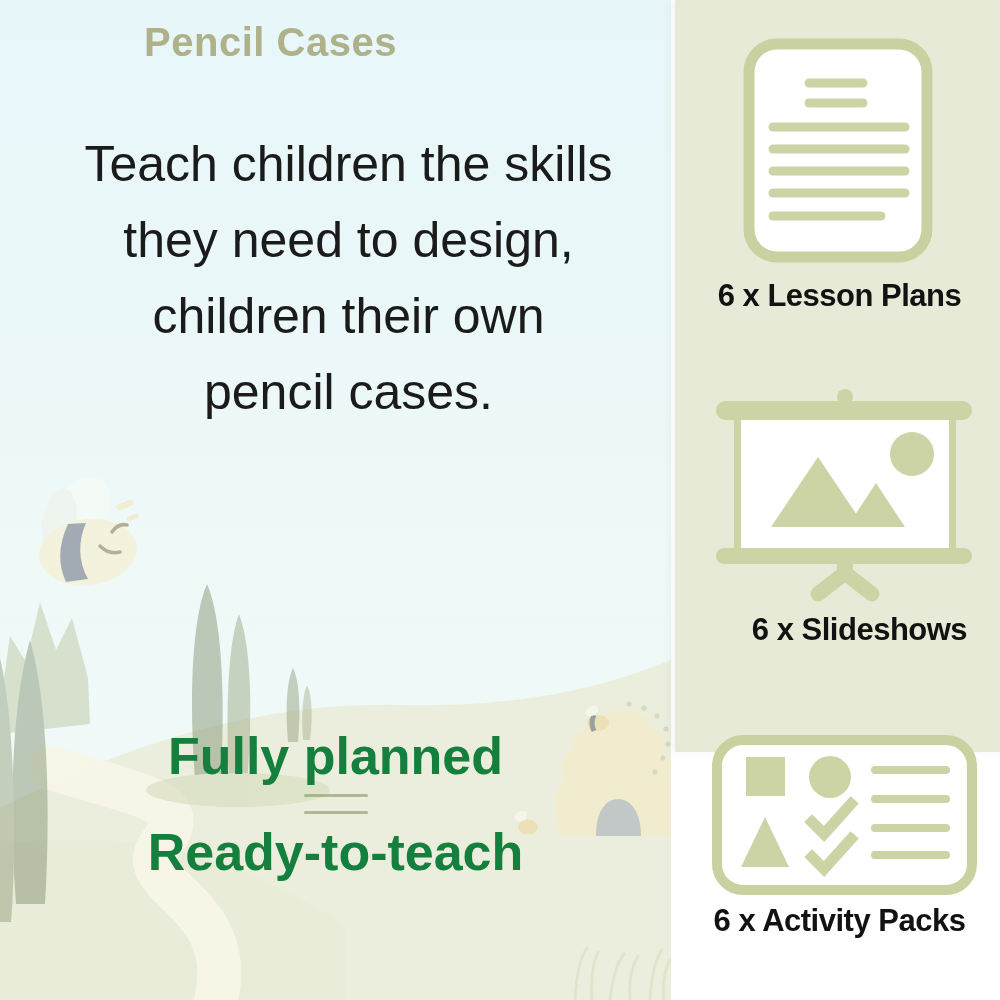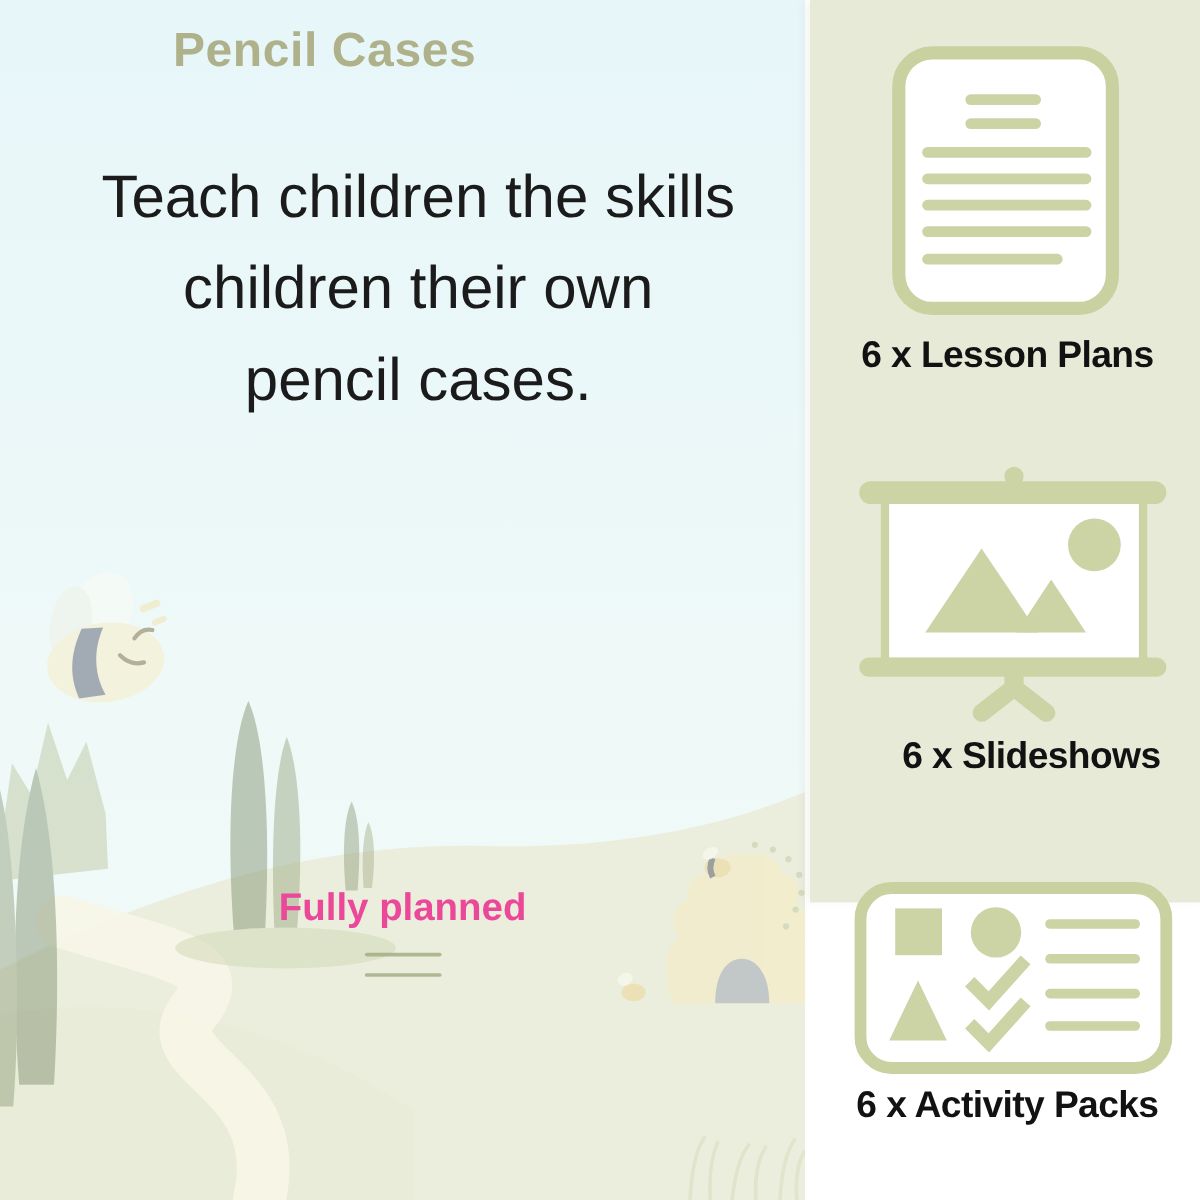--- a/index.html
+++ b/index.html
@@ -17,21 +17,21 @@
     font-size:40px;font-weight:bold;color:#aeb189;letter-spacing:0.5px;
   }
   .hero-desc{
     position:absolute;left:0;top:126px;width:671px;text-align:center;
     font-size:50px;line-height:76px;color:#1b1b1b;font-weight:400;margin-left:13px;
   }
   .features{
     position:absolute;left:0;top:732px;width:671px;text-align:center;
   }
   .feature{
-    font-size:32px;line-height:48px;font-weight:bold;color:#ec4899;
+    font-size:52px;line-height:48px;font-weight:bold;color:#15803d;
   }
   .feature-divider{
     width:64px;height:3px;border-radius:2px;background:#9aa77b;opacity:.75;
     margin:14px auto;
   }
   
   .panel{
     position:absolute;left:675px;top:0;width:329px;height:752px;
     background:#e8ead8;box-shadow:-5px 0 8px rgba(60,70,40,0.05);
   }
@@ -122,28 +122,30 @@
           <path d="M630,1000 q-2,-28 8,-44"></path>
         <path d="M650,1000 q2,-36 12,-50"></path>
           <path d="M664,1000 q-2,-26 6,-40"></path>
       </g>
     </svg>
 
     <div class="hero-title">Pencil Cases</div>
 
     <div class="hero-desc">
       <div>Teach children the skills</div>
+      <div>they need to design,</div>
       <div>children their own</div>
       <div>pencil cases.</div>
     </div>
 
     <div class="features">
       <div class="feature">Fully planned</div>
       <div class="feature-divider"></div>
       <div class="feature-divider"></div>
+      <div class="feature">Ready-to-teach</div>
     </div>
   </div>
 
   <div class="panel">
 
     <svg class="icon icon-1" width="190" height="225" viewBox="0 0 190 225" aria-hidden="true">
       <rect x="6" y="6" width="178" height="213" rx="28" fill="#ffffff" stroke="#c9d1a0" stroke-width="11"></rect>
       <g stroke="#ccd4a6" stroke-width="9" stroke-linecap="round">
         <line x1="66" y1="45" x2="120" y2="45"></line>
         <line x1="66" y1="65" x2="120" y2="65"></line>

